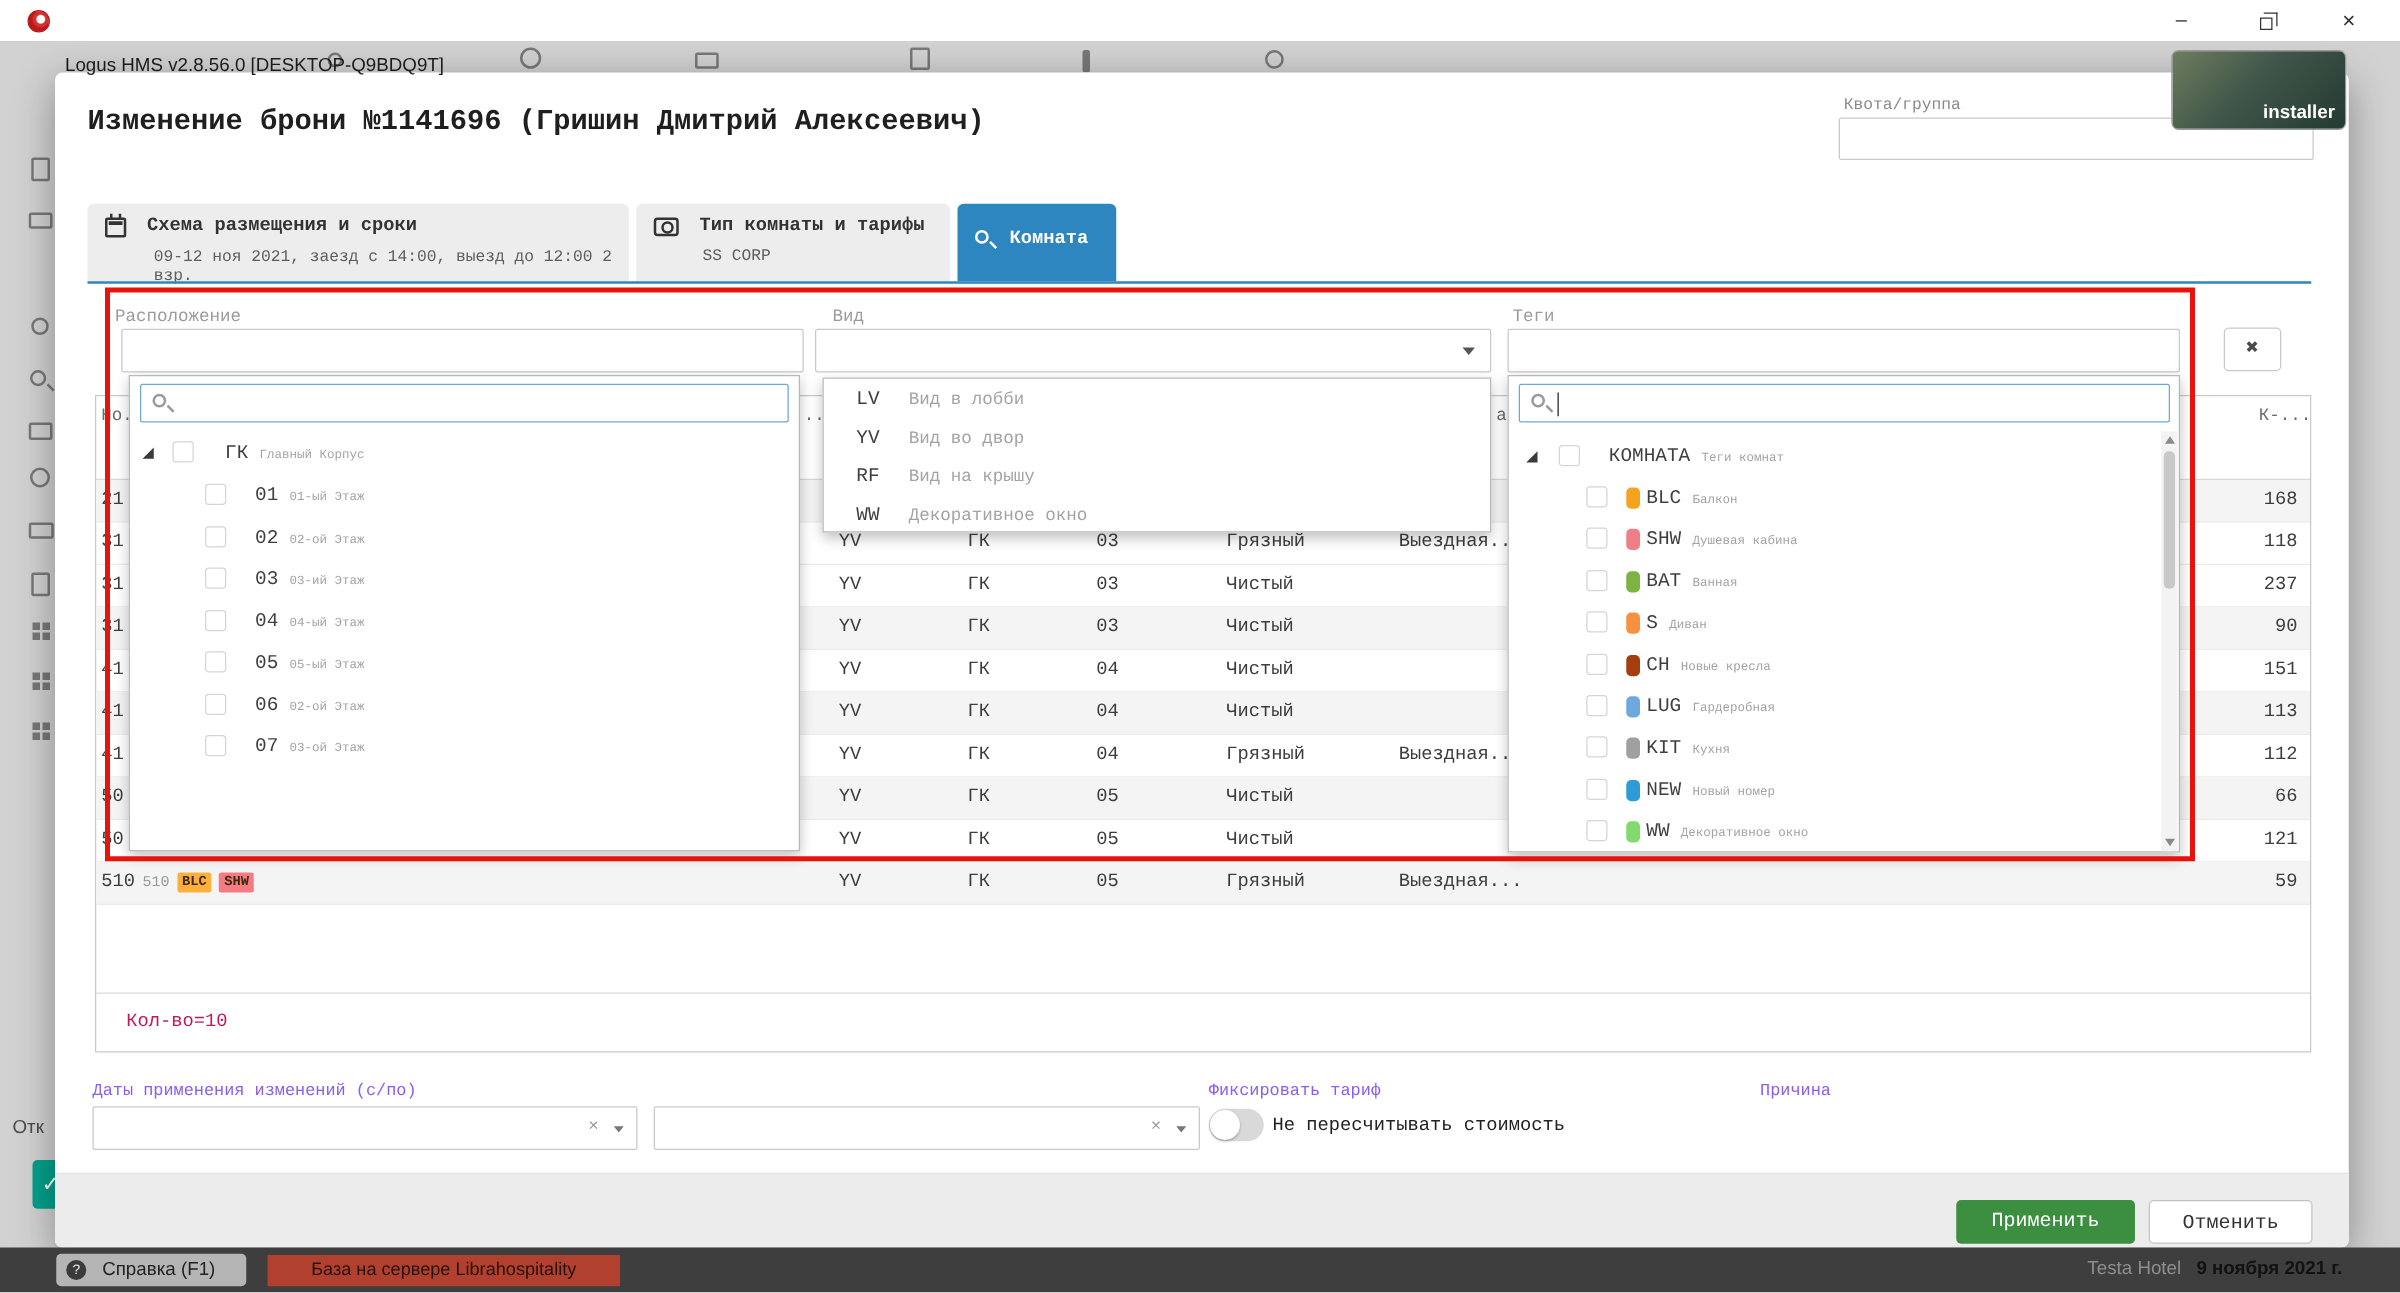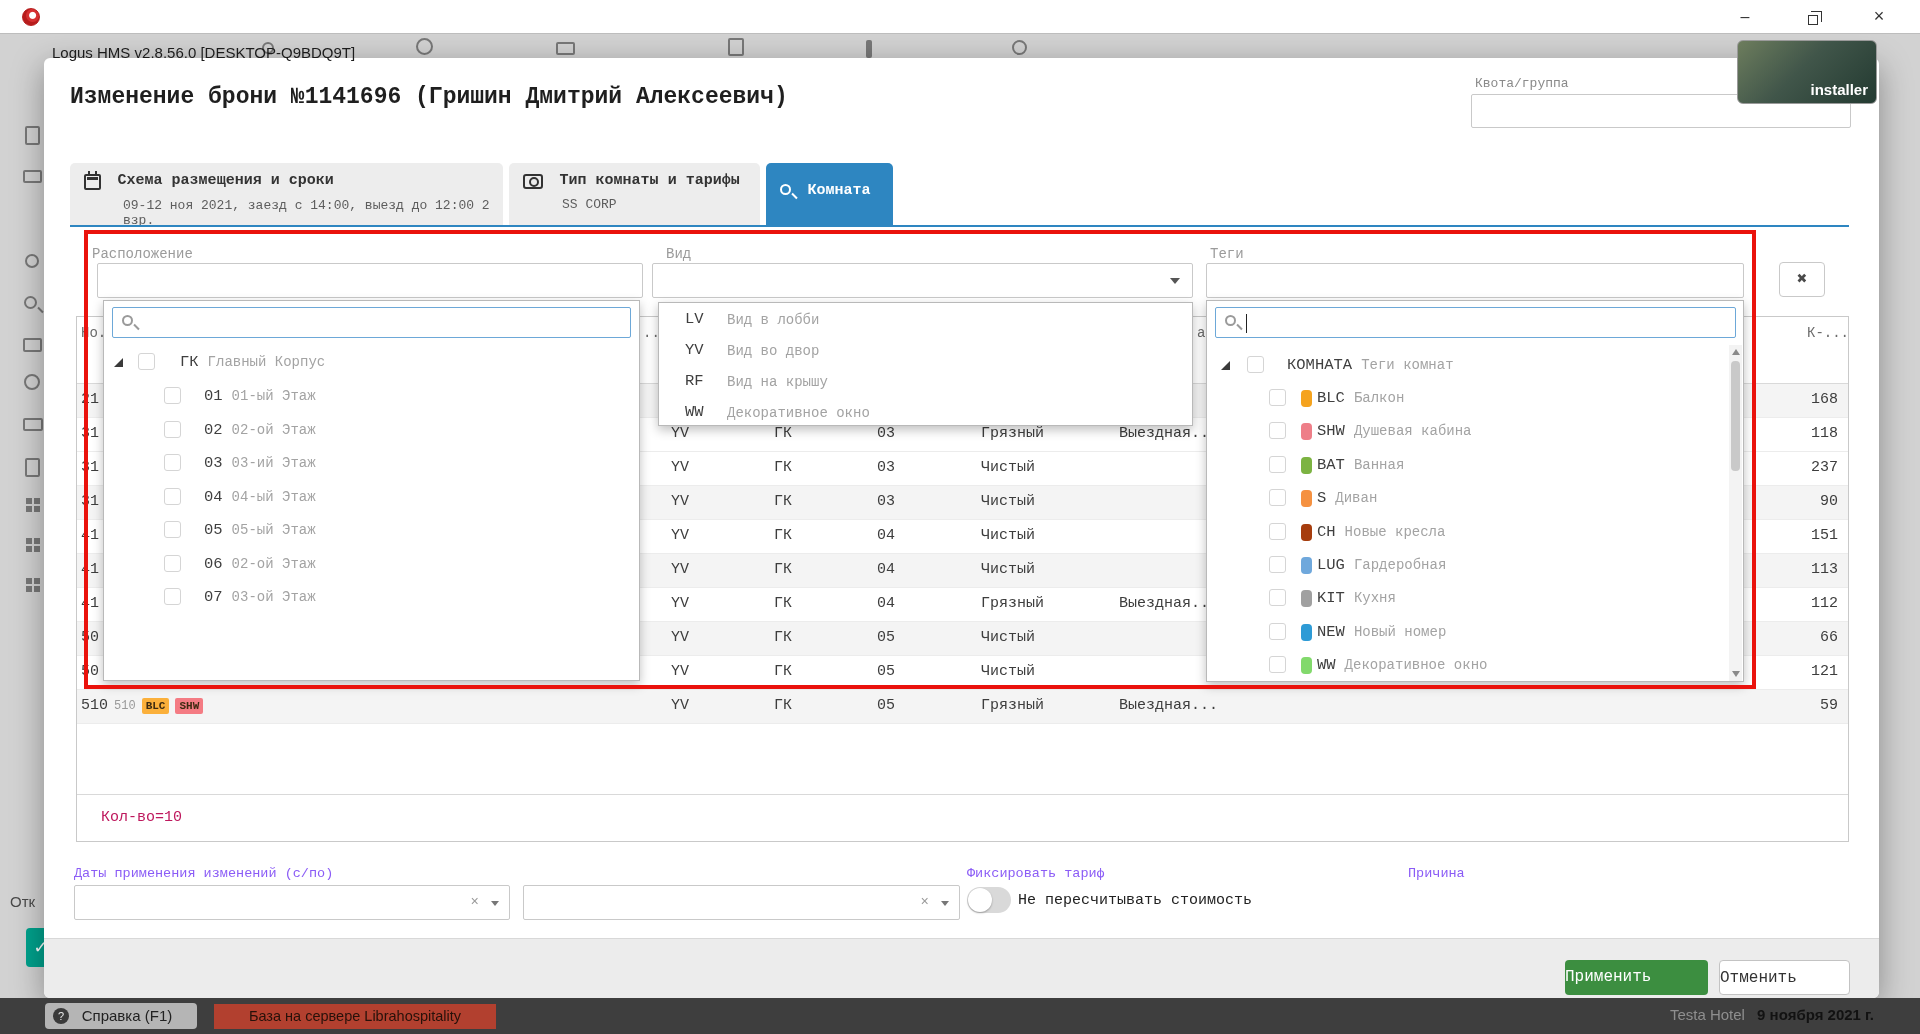--- a/index.html
+++ b/index.html
@@ -102,21 +102,21 @@
   .panel.loc .searchbox { width:519px; }
   .panel.tags .searchbox { width:521px; }
   .mag-gray { position:absolute; left:9px; top:7px; width:11px; height:11px; border:2px solid #9a9a9a; border-radius:50%; }
   .mag-gray:after { content:""; position:absolute; left:9px; top:9px; width:7px; height:2px; background:#9a9a9a; transform:rotate(45deg); }
   .txtcursor { position:absolute; left:30px; top:6px; width:1px; height:19px; background:#222; }
 
   .tree-row { position:absolute; height:33px; width:100%; }
   .tri { position:absolute; width:0; height:0; border-left:9px solid transparent; border-bottom:9px solid #3a3a3a; top:12px; }
   .cbx { position:absolute; top:7px; width:17px; height:17px; background:#fff; border:1px solid #d5d5d5; border-radius:3px; }
   .tcode { position:absolute; top:7px; font-size:15.5px; color:#3f3f3f; white-space:nowrap; }
-  .tname { font-size:14px; color:#a3a3a3; font-weight:normal; margin-left:9px; }
+  .tname { font-size:10px; color:#a3a3a3; font-weight:normal; margin-left:9px; }
   .chip { position:absolute; top:8px; width:11px; height:17px; border-radius:4px; }
 
   .viewlist-row { position:absolute; left:0; width:100%; height:31px; }
   .viewlist-row .vcode { position:absolute; left:26px; top:5px; font-size:15.5px; color:#3f3f3f; }
   .viewlist-row .vname { position:absolute; left:68px; top:7px; font-size:14px; color:#a3a3a3; white-space:nowrap; }
 
   
   .scroll { position:absolute; right:1px; top:44px; width:13px; height:336px; background:#f3f3f3; }
   .scroll .thumb { position:absolute; left:2px; top:16px; width:9px; height:110px; background:#c9c9c9; border-radius:4px; }
   .arr { position:absolute; left:3px; width:0; height:0; border-left:4px solid transparent; border-right:4px solid transparent; }
@@ -133,21 +133,21 @@
   .date-caret { position:absolute; right:10px; top:15px; width:0; height:0; border-left:4px solid transparent; border-right:4px solid transparent; border-top:5px solid #777; }
   .toggle { position:absolute; left:923px; top:829px; width:44px; height:26px; background:#d9d9d9; border-radius:13px; }
   .toggle .knob { position:absolute; left:1px; top:1px; width:24px; height:24px; background:#fff; border-radius:50%; box-shadow:0 1px 2px rgba(0,0,0,.3); }
   .toggle-text { position:absolute; left:974px; top:834px; font-size:15px; color:#222; }
   .reason-input { position:absolute; left:1364px; top:827px; width:437px; height:35px; background:#fff; border:1px solid #dadada; border-radius:2px; }
   .reason-input .ph { position:absolute; left:10px; top:8px; font-size:15px; color:#c3c3c3; }
   .reason-caret { position:absolute; right:10px; top:15px; width:0; height:0; border-left:4px solid transparent; border-right:4px solid transparent; border-top:5px solid #bbb; }
 
   
   .mfooter { position:absolute; left:0; top:880px; width:100%; height:60px; background:#ececec; border-top:1px solid #d8d8d8; border-radius:0 0 6px 6px; }
-  .btn { position:absolute; top:21px; height:35px; border-radius:4px; font-size:16px; line-height:35px; }
+  .btn { position:absolute; top:21px; height:35px; border-radius:4px; font-size:16px; text-align:center; line-height:35px; }
   .btn.apply { left:1521px; width:143px; background:#3c8e40; color:#fff; }
   .btn.cancel { left:1675px; width:131px; background:#fff; color:#333; border:1px solid #c3c3c3; }
 </style>
 </head>
 <body>
 
 <div id="stage">
 
   <div class="titlebar">
     <span class="logo"></span>

